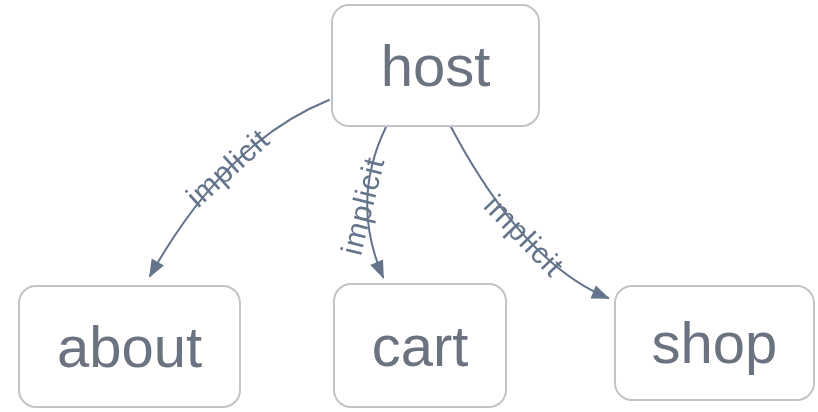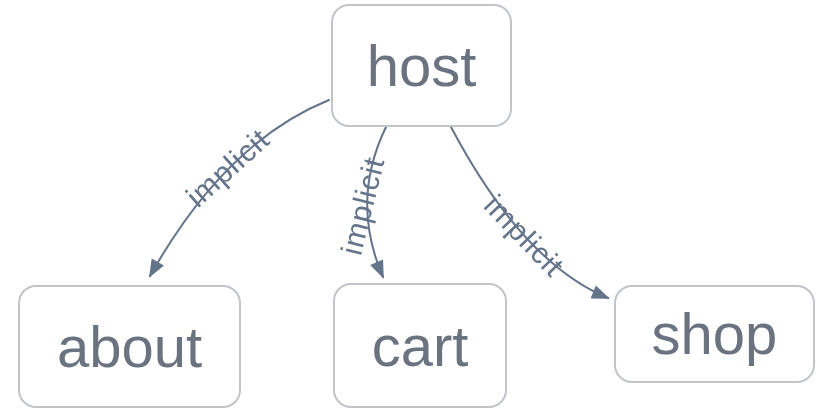--- a/index.html
+++ b/index.html
@@ -69,30 +69,30 @@
         <path d="M1,1 L19,8 L1,15 Z" fill="#64748b"></path>
       </marker>
     </defs>
     <g id="edge-paths">
         <path class="edge" d="M 329 100 Q 225 142 150 276" marker-end="url(#arrowhead)"></path>
         <path class="edge" d="M 386 127 Q 350 201 383 277" marker-end="url(#arrowhead)"></path>
         <path class="edge" d="M 451 127 Q 523 263 608 298" marker-end="url(#arrowhead)"></path>
       </g>
   </svg>
   <div id="node-layer">
-      <div class="node" style="left: 331px; top: 4px; width: 181px; height: 123px;">
+      <div class="node" style="left: 331px; top: 4px; width: 209px; height: 123px;">
         <span class="node-label">host</span>
       </div>
       <div class="node" style="left: 18px; top: 285px; width: 223px; height: 123px;">
         <span class="node-label">about</span>
       </div>
       <div class="node" style="left: 333px; top: 283px; width: 174px; height: 125px; justify-content: center;">
         <span class="node-label">cart</span>
       </div>
-      <div class="node" style="left: 614px; top: 285px; width: 201px; height: 98px;">
+      <div class="node" style="left: 614px; top: 285px; width: 201px; height: 116px;">
         <span class="node-label">shop</span>
       </div>
     </div>
   <div id="edge-label-layer">
       <div class="edge-label" style="left: 228px; top: 168px; transform: translate(-50%, -50%) rotate(-42deg);">implicit</div>
       <div class="edge-label" style="left: 363px; top: 206px; transform: translate(-50%, -50%) rotate(-76deg);">implicit</div>
       <div class="edge-label" style="left: 524px; top: 236px; transform: translate(-50%, -50%) rotate(46deg);">implicit</div>
     </div>
 </div>
 

